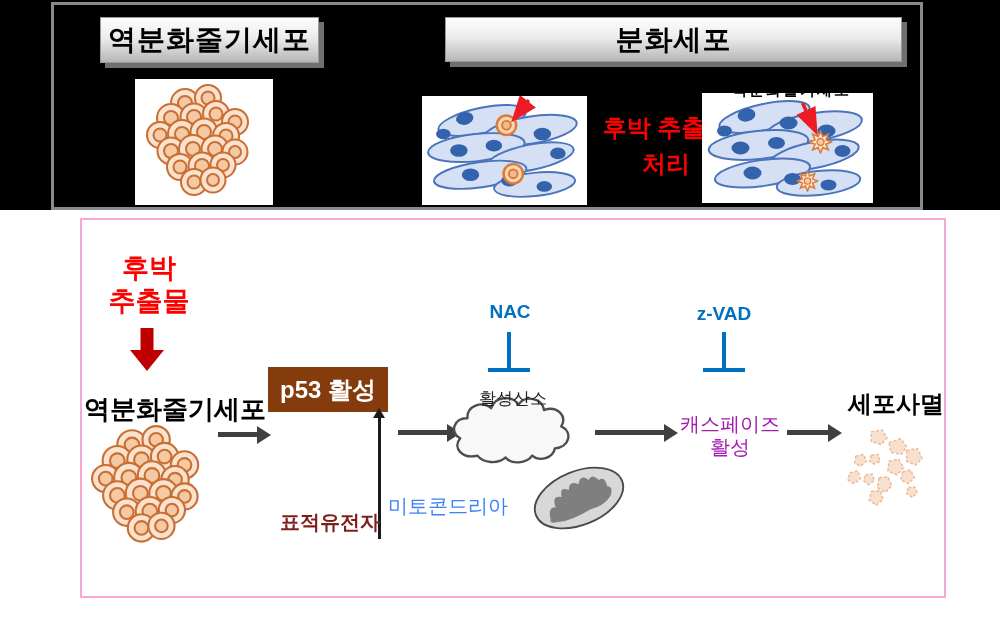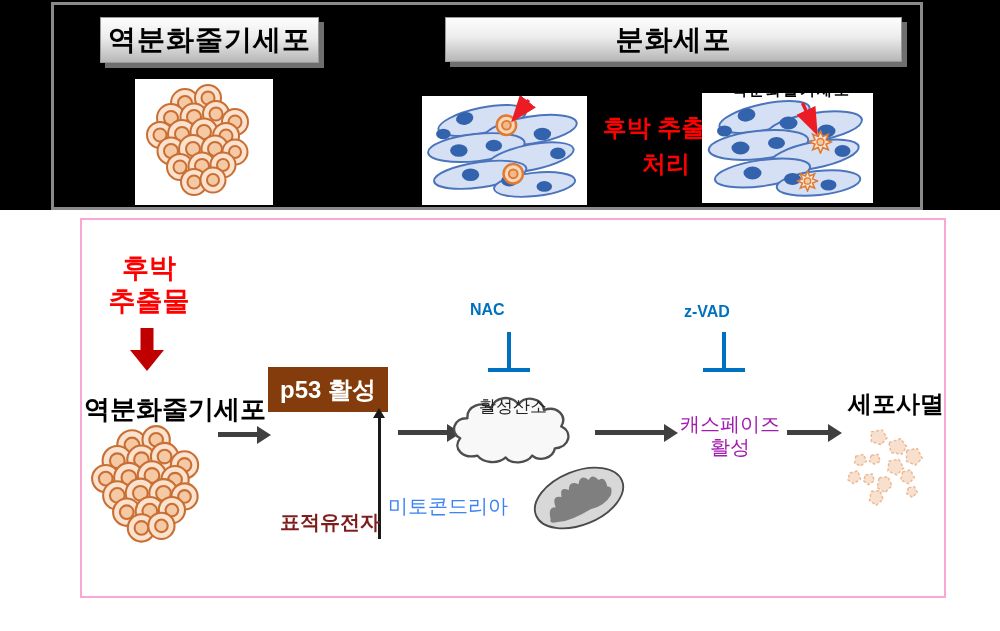--- a/index.html
+++ b/index.html
@@ -56,21 +56,21 @@
   .pathway-panel{left:52px;top:218px;width:866px;height:380px;background:#fff;border:2px solid #f9a8d4;box-sizing:border-box;margin-left:28px;}
   .extract-text{left:60px;top:250px;width:118px;text-align:center;color:#FF0000;font-weight:bold;font-size:27px;line-height:33px;}
   .stemcell-label{left:54px;top:390px;font-size:26px;font-weight:bold;color:#000;}
   .p53-box{
     left:238px;top:365px;width:120px;height:45px;background:#843C0C;
     display:flex;align-items:center;justify-content:center;
     color:#fff;font-weight:bold;font-size:24px;
   }
   .gene-list{left:256px;top:414px;font-size:16px;line-height:15.2px;color:#1a1a1a;}
   .target-label{left:250px;top:507px;font-size:20px;font-weight:bold;color:#7f1d1d;}
-  .blue-label{font-size:16px;font-weight:bold;color:#0070C0;}
+  .blue-label{font-size:19px;font-weight:bold;color:#0070C0;text-align:center;}
   .cloud-text{left:412px;top:402px;width:142px;text-align:center;font-size:17px;line-height:22px;color:#222;}
   .mito-label{left:358px;top:493px;width:136px;text-align:left;font-size:20px;line-height:23px;color:#3b82f6;}
   .caspase-label{left:640px;top:411px;width:120px;text-align:center;font-size:20px;line-height:23px;color:#a21caf;}
   .death-label{left:794px;top:386px;width:120px;text-align:right;font-size:24px;font-weight:bold;color:#000;}
 </style>
 </head>
 <body>
 
 <svg style="position:absolute;width:0;height:0" aria-hidden="true">
   <defs>
@@ -268,21 +268,21 @@
   <div class="abs target-label" style="left:198px;top:289px">표적유전자</div>
 
   <div class="abs harrow gray" style="left:316px;top:210px;width:50px"></div>
 
   <div class="abs blue-label" style="left:388px;top:81px;width:80px">NAC</div>
   <div class="abs inhibitor" style="left:406px;top:112px"></div>
 
   <svg class="abs" style="left:360px;top:170px" width="142" height="82" viewBox="0 0 150 90">
     <path d="M36 72 C20 76 8 64 17 53 C5 47 10 30 25 31 C24 18 41 11 51 20 C55 7 73 5 81 16 C89 5 107 9 109 22 C123 17 135 28 128 40 C141 46 137 63 121 64 C119 75 104 79 96 72 C90 81 73 82 67 74 C58 82 42 80 36 72 Z" fill="#F8F8F8" stroke="#4d4d4d" stroke-width="2.6" stroke-linejoin="round"></path>
   </svg>
-  <div class="abs cloud-text" style="left:360px;top:176px">
+  <div class="abs cloud-text" style="left:360px;top:168px">
     <div>활성산소</div>
   </div>
 
   <svg class="abs" style="left:446px;top:238px" width="102" height="80" viewBox="0 0 110 80">
     <g transform="rotate(-22 55 40)">
       <ellipse cx="55" cy="40" rx="50" ry="29" fill="#D8D8D8" stroke="#4a4a4a" stroke-width="2"></ellipse>
       <path d="M18,50 Q20,36 28,40 Q28,26 38,32 Q40,20 48,28 Q52,18 60,26 Q66,16 72,26 Q78,20 82,30 Q90,28 88,40 Q94,42 88,50 Q78,58 62,56 Q38,60 26,56 Q14,54 18,50 Z" fill="#7F7F7F"></path>
     </g>
   </svg>
 

